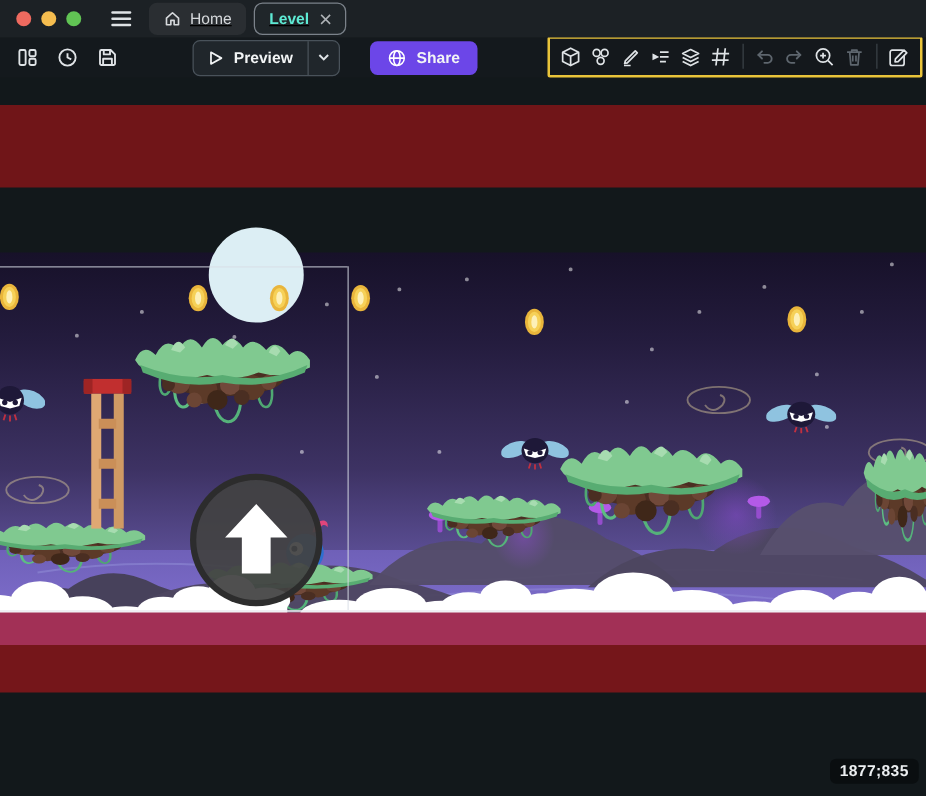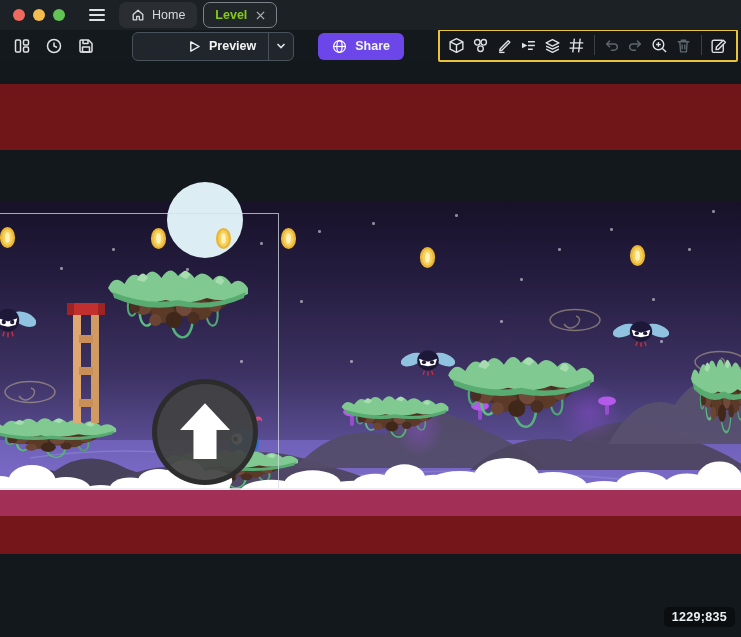--- a/index.html
+++ b/index.html
@@ -1,38 +1,38 @@
 <!DOCTYPE html>
 <html><head>
 <meta charset="utf-8">
 <style>
   html,body{margin:0;padding:0;background:#12181b;font-family:"Liberation Sans",sans-serif;
     -webkit-font-smoothing:antialiased;}
   .win{position:relative;width:741px;height:637px;overflow:hidden;background:#12181b;}
   
   .titlebar{position:relative;height:30px;background:#1c2125;display:flex;align-items:center;
-    padding-left:13px;z-index:20;}
+    padding-left:13px;z-index:20;text-decoration:underline;}
   .light{width:12px;height:12px;border-radius:50%;margin-right:8px;flex:0 0 auto;}
   .hamburger{margin-left:16px;margin-right:14px;display:flex;flex-direction:column;gap:3px;cursor:pointer;}
   .hamburger span{display:block;width:16px;height:2px;background:#dfe3e6;border-radius:1px;}
   .tabs{display:flex;align-items:center;gap:6px;height:100%;}
   .tab{display:flex;align-items:center;gap:7px;height:24px;padding:0 11px;border-radius:7px;
     background:#2a2e32;color:#d6d9dc;font-size:12.5px;border:1px solid transparent;cursor:pointer;white-space:nowrap;}
-  .tab.active{background:#20262a;border-color:#7b828a;color:#84cc16;font-weight:bold;}
+  .tab.active{background:#20262a;border-color:#7b828a;color:#5eead4;font-weight:bold;}
   .tab svg{flex:0 0 auto;}
   .tab .close{display:flex;align-items:center;margin-left:2px;opacity:.85;}
   
   .toolbar{position:relative;height:32px;background:#14191d;display:flex;align-items:center;
     padding:0 3px 0 10px;z-index:15;}
   .tbtn{background:none;border:none;padding:0;margin:0;width:24px;height:24px;display:flex;
     align-items:center;justify-content:center;color:#dfe3e6;cursor:pointer;}
   .tbtn.dim{color:#5e666e;}
   .left-icons{display:flex;align-items:center;gap:8px;}
   .btn{display:flex;align-items:center;height:27px;border-radius:6px;font-size:12.5px;font-weight:bold;
-    color:#f2f4f5;cursor:pointer;user-select:none;padding-left:44px;}
+    color:#f2f4f5;cursor:pointer;user-select:none;}
   .preview{border:1px solid #49525a;background:#20262b;margin-left:auto;}
   .preview .main{display:flex;align-items:center;gap:8px;padding:0 12px 0 11px;height:100%;}
   .preview .drop{display:flex;align-items:center;justify-content:center;width:24px;height:100%;
     border-left:1px solid #49525a;}
   .share{gap:8px;padding:0 14px;margin-left:24px;}
   .tools-highlight{display:flex;align-items:center;margin-left:auto;height:29px;padding:0 5px;
     border:2px solid #e9c43a;border-radius:2px;position:relative;top:-1px;background:rgba(18,24,27,.25);}
   .sep{width:1px;height:20px;background:#3a4147;margin:0 5px;}
   
   #canvas{position:absolute;left:0;top:62px;width:741px;height:575px;overflow:hidden;background:#12181b;}
@@ -185,21 +185,21 @@
       <button class="tbtn">
         <svg width="17" height="17" viewBox="0 0 16 16" fill="none" stroke="currentColor" stroke-width="1.3" stroke-linejoin="round">
             <rect x="2" y="3" width="10.5" height="11.5" rx="1.5"></rect>
             <path d="M6,9.5 L12.5,3 L14.5,5 L8,11.5 L5.7,11.8 Z" fill="#14191d"></path>
           </svg>
       </button>
     </div>
   </div>
 
   <div id="canvas">
-    <div class="badge">1229;835</div>
+    <div class="badge">1877;835</div>
   <div class="abs" style="left:0px;top:140px;width:741px;height:288px;background:linear-gradient(#171129 0%,#241c3e 25%,#3d3263 60%,#5c4f96 85%,#6f60b5 100%);"></div>
       <div class="abs" style="left:112px;top:186px;width:2.5px;height:2.5px;border-radius:50%;background:rgba(255,255,255,.5);"></div>
       <div class="abs" style="left:60px;top:205px;width:2.5px;height:2.5px;border-radius:50%;background:rgba(255,255,255,.5);"></div>
       <div class="abs" style="left:186px;top:206px;width:2.5px;height:2.5px;border-radius:50%;background:rgba(255,255,255,.5);"></div>
       <div class="abs" style="left:260px;top:180px;width:2.5px;height:2.5px;border-radius:50%;background:rgba(255,255,255,.5);"></div>
       <div class="abs" style="left:318px;top:168px;width:2.5px;height:2.5px;border-radius:50%;background:rgba(255,255,255,.5);"></div>
       <div class="abs" style="left:372px;top:160px;width:2.5px;height:2.5px;border-radius:50%;background:rgba(255,255,255,.5);"></div>
       <div class="abs" style="left:455px;top:152px;width:2.5px;height:2.5px;border-radius:50%;background:rgba(255,255,255,.5);"></div>
       <div class="abs" style="left:520px;top:216px;width:2.5px;height:2.5px;border-radius:50%;background:rgba(255,255,255,.5);"></div>
       <div class="abs" style="left:558px;top:186px;width:2.5px;height:2.5px;border-radius:50%;background:rgba(255,255,255,.5);"></div>

